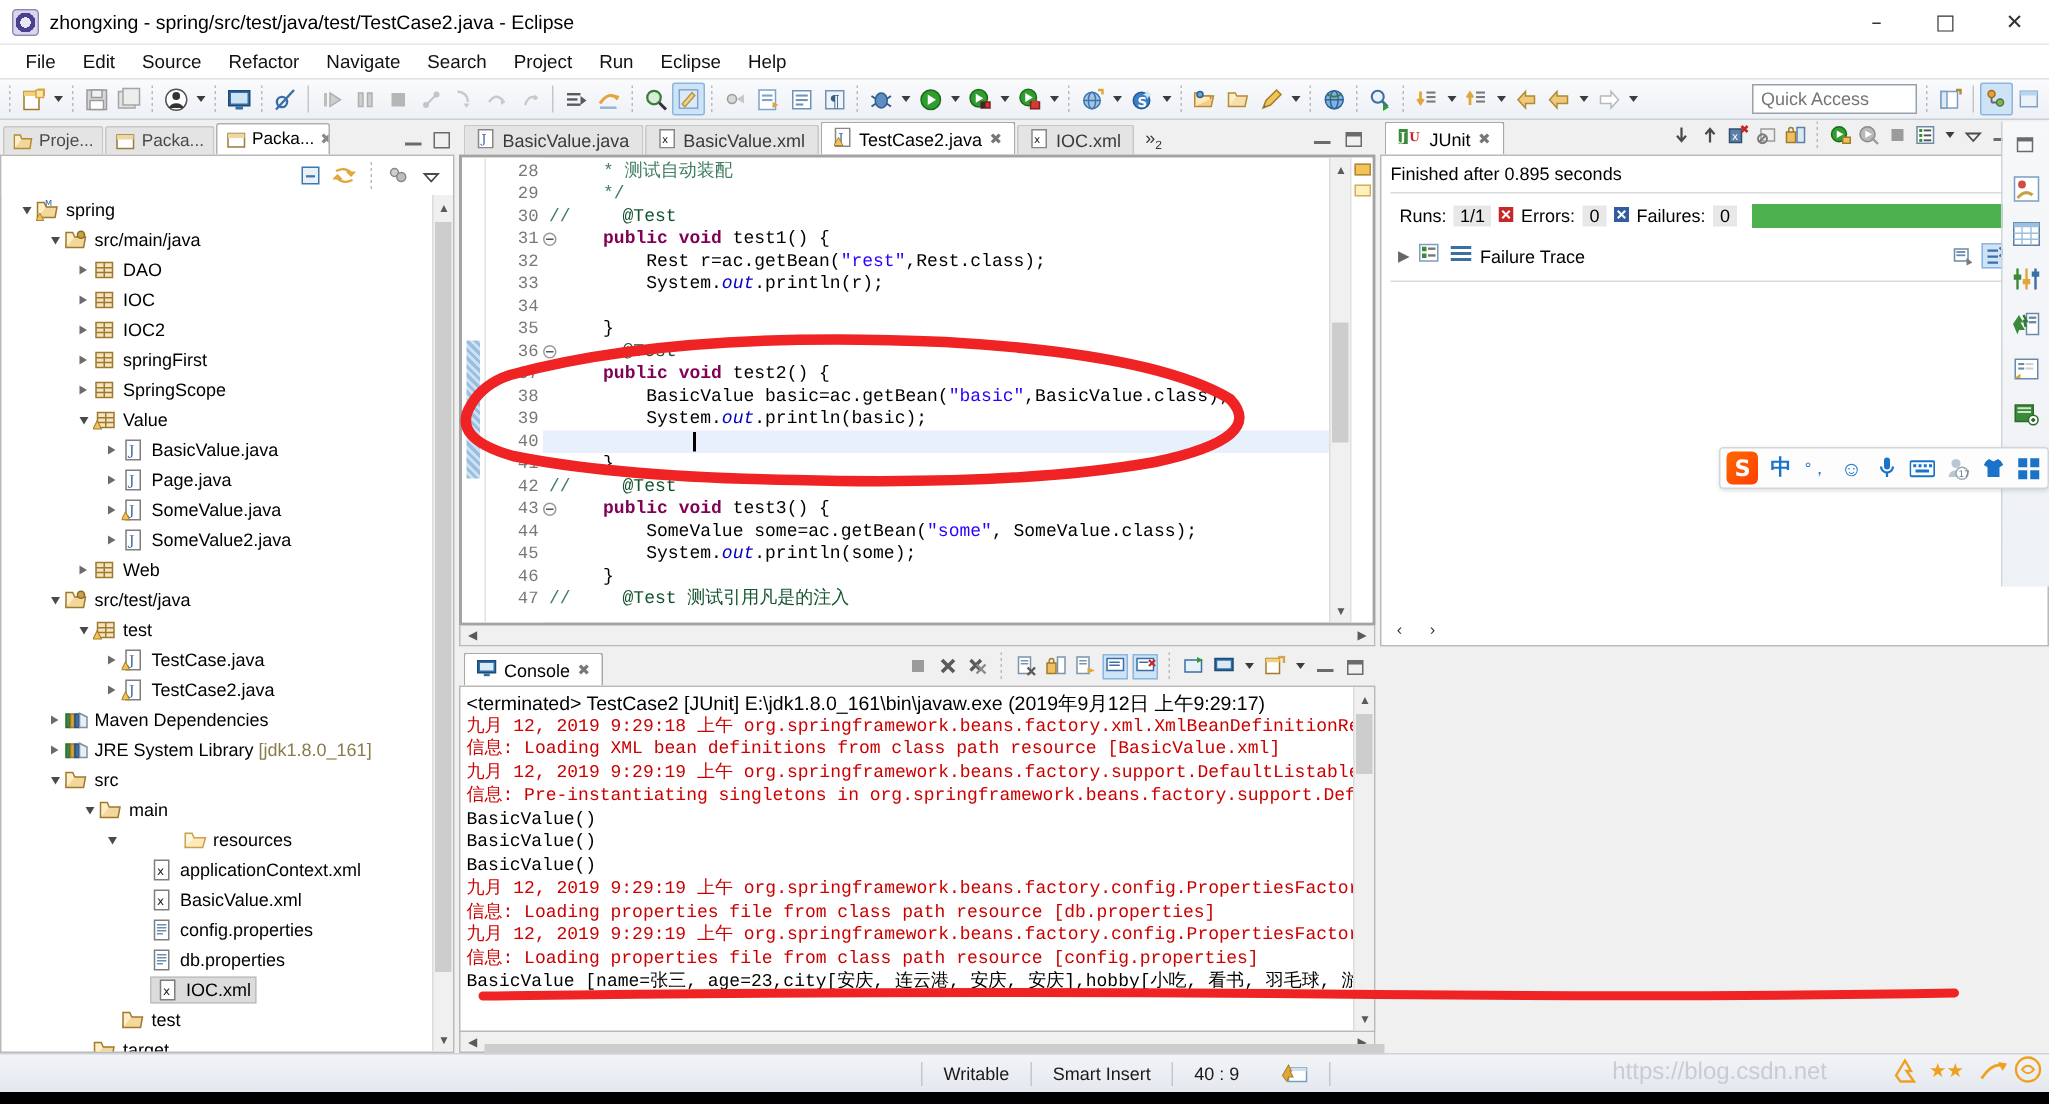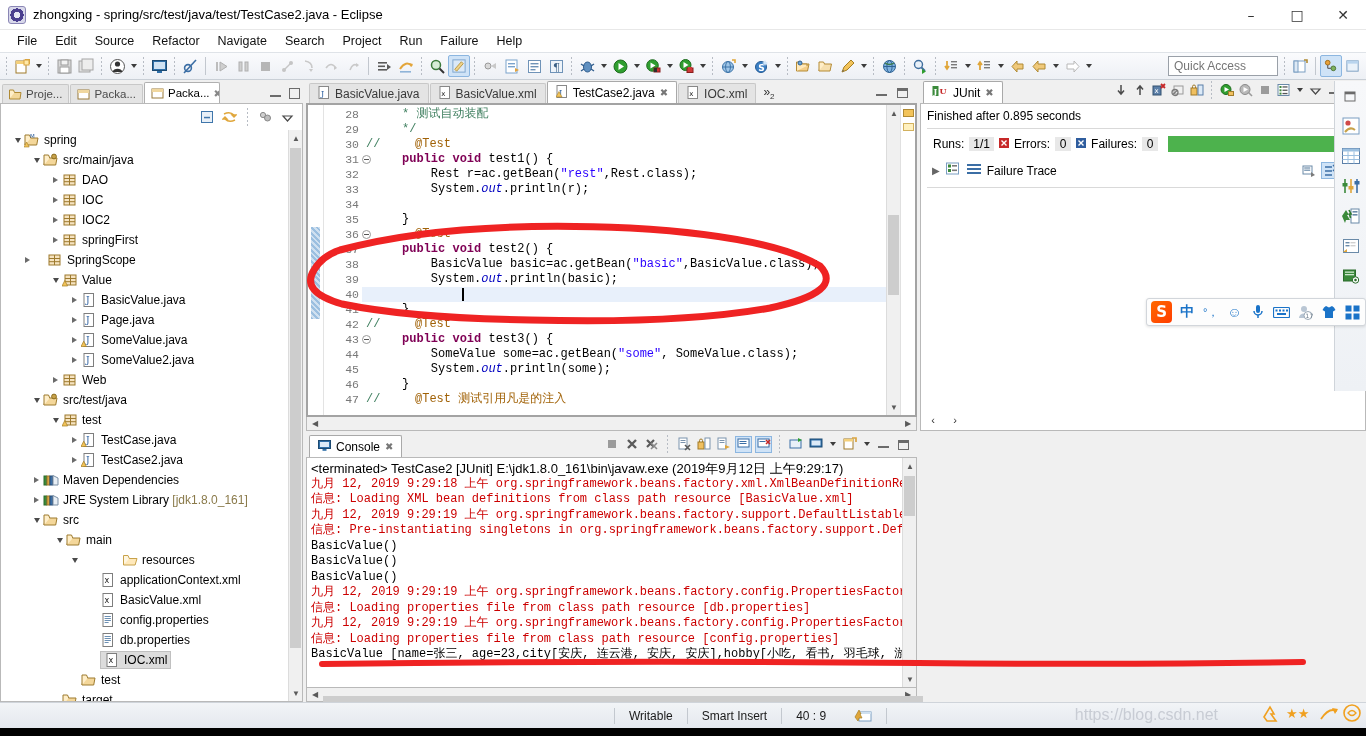--- a/index.html
+++ b/index.html
@@ -114,21 +114,21 @@
      line-height:15px; position:relative;}
   .fold { position:absolute; right:-9px; top:3px; width:9px;height:9px; border:1px solid #9a9a9a; background:#fff;
       border-radius:50%; }
   .fold::after{content:"";position:absolute;left:1px;top:3px;width:5px;height:1px;background:#555;}
   #codearea { flex:1; padding-top:2px; position:relative; overflow:hidden; }
   .cline { height:15px; line-height:15px; font-family:"Liberation Mono",monospace; font-size:12px; white-space:pre; padding-left:4px;}
   .cline.hl { background:#e8f0fb; }
   .kw { color:#7f0055; font-weight:bold; }
   .cmt { color:#3f7f5f; }
   .str { color:#2a00ff; }
-  .ann { color:#a16207;padding-left:13px; }
+  .ann { color:#14532d;padding-left:13px; }
   .fld { color:#0000c0; font-style:italic; }
   #editorsv { width:14px; background:#f0f0f0; border-left:1px solid #dcdcdc; flex:none; position:relative;}
   #editorsv .thumb{position:absolute;left:1px;right:1px;top:110px;height:80px;background:#cdcdcd;}
   #editorsv .up,#editorsv .dn{position:absolute;left:0;width:14px;height:16px;display:flex;align-items:center;justify-content:center;font-size:8px;color:#5a5a5a;}
   #editorsv .up{top:0;} #editorsv .dn{bottom:0;}
   #editorovw { width:15px; background:#fff; border-left:1px solid #e0e0e0; flex:none; position:relative; }
   #editorhs { height:14px; background:#f0f0f0; border:1px solid #b9b9b9; border-top:none; display:flex; align-items:center; }
   #editorhs .lf,#editorhs .rt{width:16px;text-align:center;font-size:8px;color:#5a5a5a;}
   #editorhs .track{flex:1;}
 
@@ -215,21 +215,21 @@
 
 <div id="menubar">
   <div class="mi">File</div>
   <div class="mi">Edit</div>
   <div class="mi">Source</div>
   <div class="mi">Refactor</div>
   <div class="mi">Navigate</div>
   <div class="mi">Search</div>
   <div class="mi">Project</div>
   <div class="mi">Run</div>
-  <div class="mi">Failure</div>
+  <div class="mi">Eclipse</div>
   <div class="mi">Help</div>
 </div>
 
 <div id="toolbar">
   <div class="tsep"></div>
   <div class="tbtn">
     <svg width="17" height="17" viewBox="0 0 17 17">
         <rect x="2" y="3" width="10" height="12" fill="#fff" stroke="#a07b2a"></rect>
         <rect x="2" y="3" width="10" height="3" fill="#f4d07a"></rect>
         <path d="M11 2 l4 0 0 4" fill="none" stroke="#d9a441" stroke-width="2"></path>
@@ -717,21 +717,21 @@
                 <svg width="16" height="16" viewBox="0 0 16 16">
                   <rect x="2" y="3" width="11" height="10" fill="#f6e3c0" stroke="#9d7a2e"></rect>
                   <line x1="2" y1="6.5" x2="13" y2="6.5" stroke="#9d7a2e"></line>
                   <line x1="2" y1="9.7" x2="13" y2="9.7" stroke="#9d7a2e"></line>
                   <line x1="7.5" y1="3" x2="7.5" y2="13" stroke="#9d7a2e"></line>
                 </svg>
               </span>
               <span>springFirst</span>
             </span>
           </div>
-          <div class="trow" style="padding-left: 20px; gap: 13px;">
+          <div class="trow" style="padding-left: 48px;">
             <span class="arrow collapsed">
               <i></i>
             </span>
             <span style="display: flex; align-items: center;">
               <span class="ticon">
                 <svg width="16" height="16" viewBox="0 0 16 16">
                   <rect x="2" y="3" width="11" height="10" fill="#f6e3c0" stroke="#9d7a2e"></rect>
                   <line x1="2" y1="6.5" x2="13" y2="6.5" stroke="#9d7a2e"></line>
                   <line x1="2" y1="9.7" x2="13" y2="9.7" stroke="#9d7a2e"></line>
                   <line x1="7.5" y1="3" x2="7.5" y2="13" stroke="#9d7a2e"></line>

